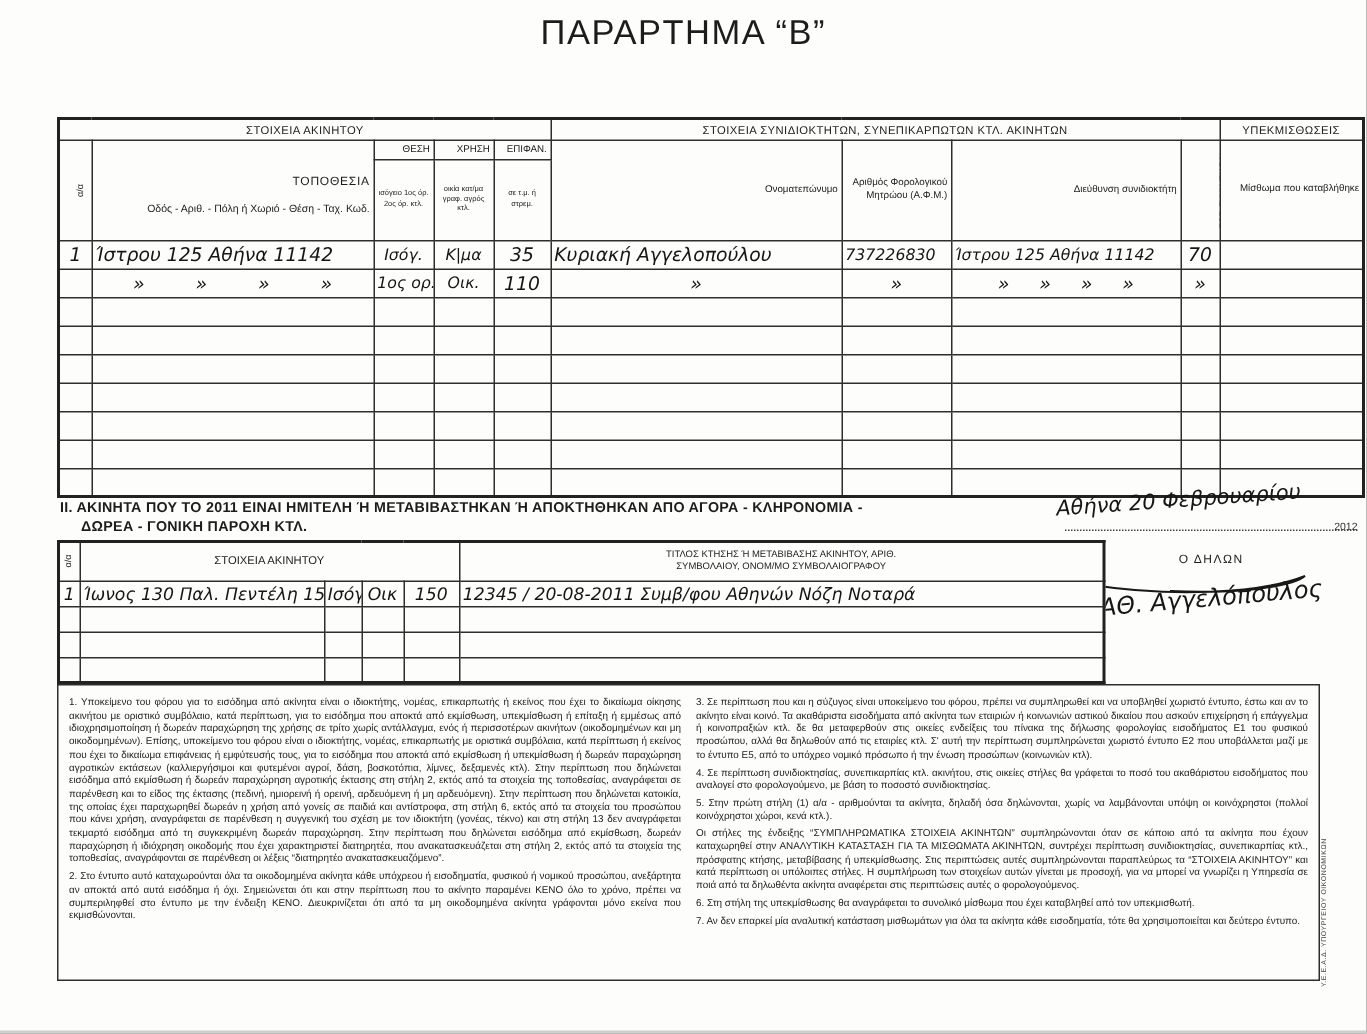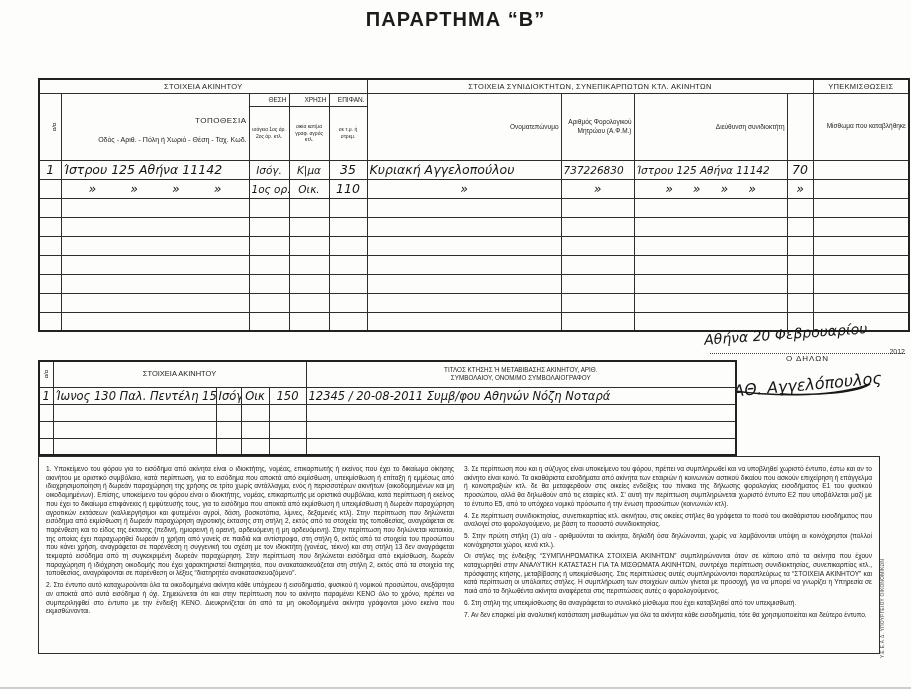--- a/index.html
+++ b/index.html
@@ -5,21 +5,21 @@
   * { margin:0; padding:0; box-sizing:border-box; }
   html,body { background:#888; }
   .page {
     position:relative; width:911px; height:689px; margin:0 auto;
     background:#fdfdfc; color:#1c1c1c;
     font-family:"Liberation Sans", sans-serif;
     overflow:hidden;
   }
   
   .title-block { position:absolute; top:8px; left:0; right:0; text-align:center; }
-  .main-title { font-size:20px; font-weight:bold; letter-spacing:1px; }
+  .main-title { font-size:23px; font-weight:normal; letter-spacing:1px; }
   .sub-title-1 { font-size:12px; font-weight:bold; margin-top:2px; letter-spacing:.4px; }
   .sub-title-2 { font-size:10.5px; font-weight:bold; letter-spacing:.3px; }
 
   
   table { border-collapse:collapse; table-layout:fixed; }
   th, td { border:1px solid #2e2e2e; padding:0 2px; overflow:hidden; font-weight:normal; }
   .t1 { position:absolute; top:78px; left:38px; width:870px; border:2px solid #222; }
   .t1 th { text-align:center; vertical-align:middle; }
   tr.grp th { height:14px; font-size:7.5px; letter-spacing:.3px; }
   tr.hdr-main th { height:13px; font-size:6.5px;text-align:right; }
@@ -53,21 +53,21 @@
   .t2 th { text-align:center; vertical-align:middle; height:26px; font-size:6.3px; line-height:1.35; }
   .t2 tr.data { height:17px; }
   .t2 .hand { font-size:11.5px; }
 
   
   .sign-area { position:absolute; top:330px; left:710px; width:195px; }
   .date-line { position:relative; height:24px; border-bottom:1px dotted #444; }
   .date-hand { position:absolute; left:-6px; top:-4px; transform:rotate(-4deg);
     font-size:14px; }
   .date-print { position:absolute; right:0; bottom:-2px; font-size:7px; color:#333; }
-  .declarant { text-align:center; font-size:8px; letter-spacing:1px; margin-top:0; }
+  .declarant { text-align:center; font-size:8px; letter-spacing:1px; margin-top:14px; }
   .sig-name { position:relative; margin-top:12px; text-align:center;
     font-size:16px; transform:rotate(-5deg); }
   .sig-flourish { position:absolute; left:10px; top:42px; }
 
   
   .instr { position:absolute; top:456px; left:38px; width:842px; height:198px;
     border:1px solid #2e2e2e; padding:8px 7px 4px 7px; }
   .instr-title { position:absolute; top:-6px; left:0; right:0; text-align:center; }
   .instr-title span { background:#fdfdfc; padding:0 8px; font-size:8.5px; font-weight:bold;
     letter-spacing:.4px; }
@@ -233,20 +233,24 @@
           <td></td>
           <td></td>
           <td></td>
           <td></td>
           <td></td>
           <td></td>
         </tr>
   </tbody>
     </table>
 
+  <div class="sec2-head">
+    <div>ΙΙ. ΑΚΙΝΗΤΑ ΠΟΥ ΤΟ 2011 ΕΙΝΑΙ ΗΜΙΤΕΛΗ Ή ΜΕΤΑΒΙΒΑΣΤΗΚΑΝ Ή ΑΠΟΚΤΗΘΗΚΑΝ ΑΠΟ ΑΓΟΡΑ - ΚΛΗΡΟΝΟΜΙΑ -</div>
+    <div class="sec2-line2">ΔΩΡΕΑ - ΓΟΝΙΚΗ ΠΑΡΟΧΗ ΚΤΛ.</div>
+  </div>
 
   <div class="sign-area">
     <div class="date-line">
       <div class="date-hand hand">Αθήνα 20 Φεβρουαρίου</div>
       <div class="date-print">2012</div>
     </div>
     <div class="declarant">Ο ΔΗΛΩΝ</div>
     <div class="sig-name hand">ΑΘ. Αγγελόπουλος</div>
     <svg class="sig-flourish" width="180" height="26" viewBox="0 0 180 26">
       <path d="M8 18 C 60 26, 120 24, 150 12 C 140 20, 100 24, 60 22" fill="none" stroke="#181818" stroke-width="1.4"></path>

